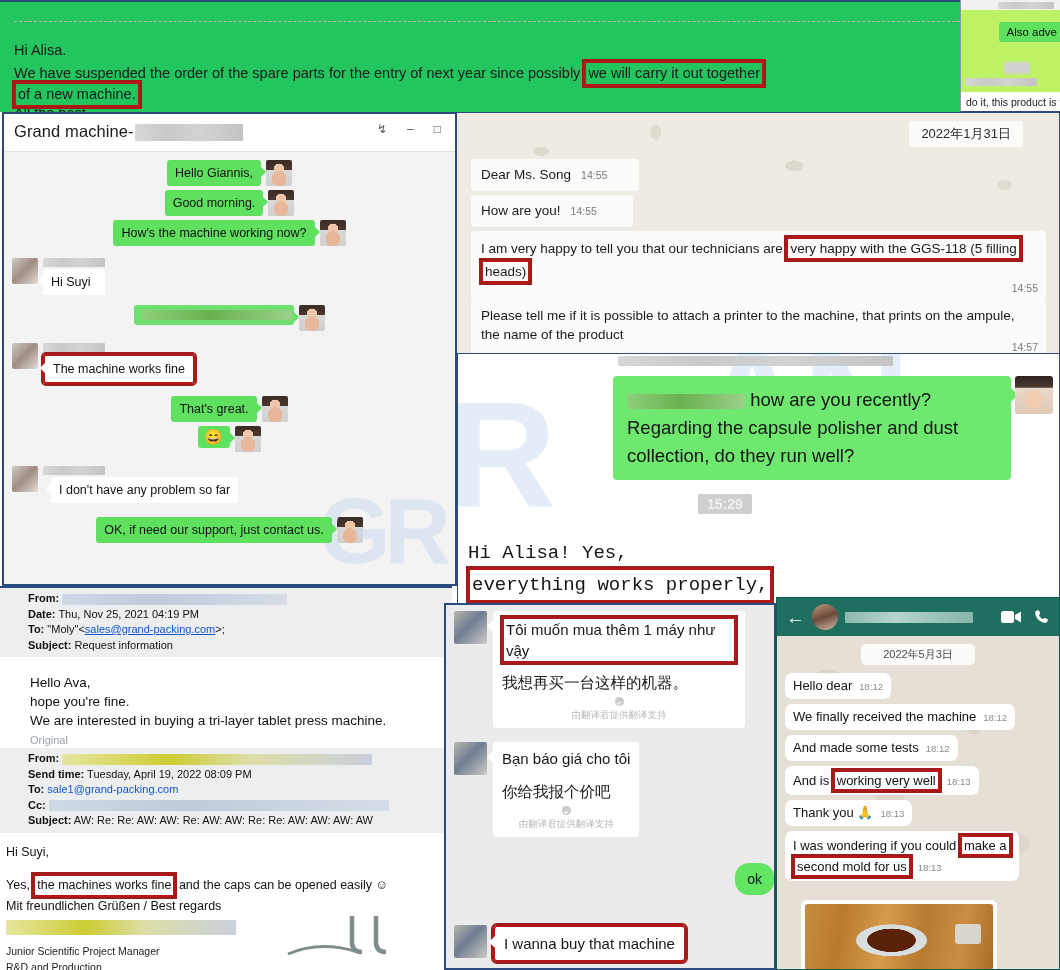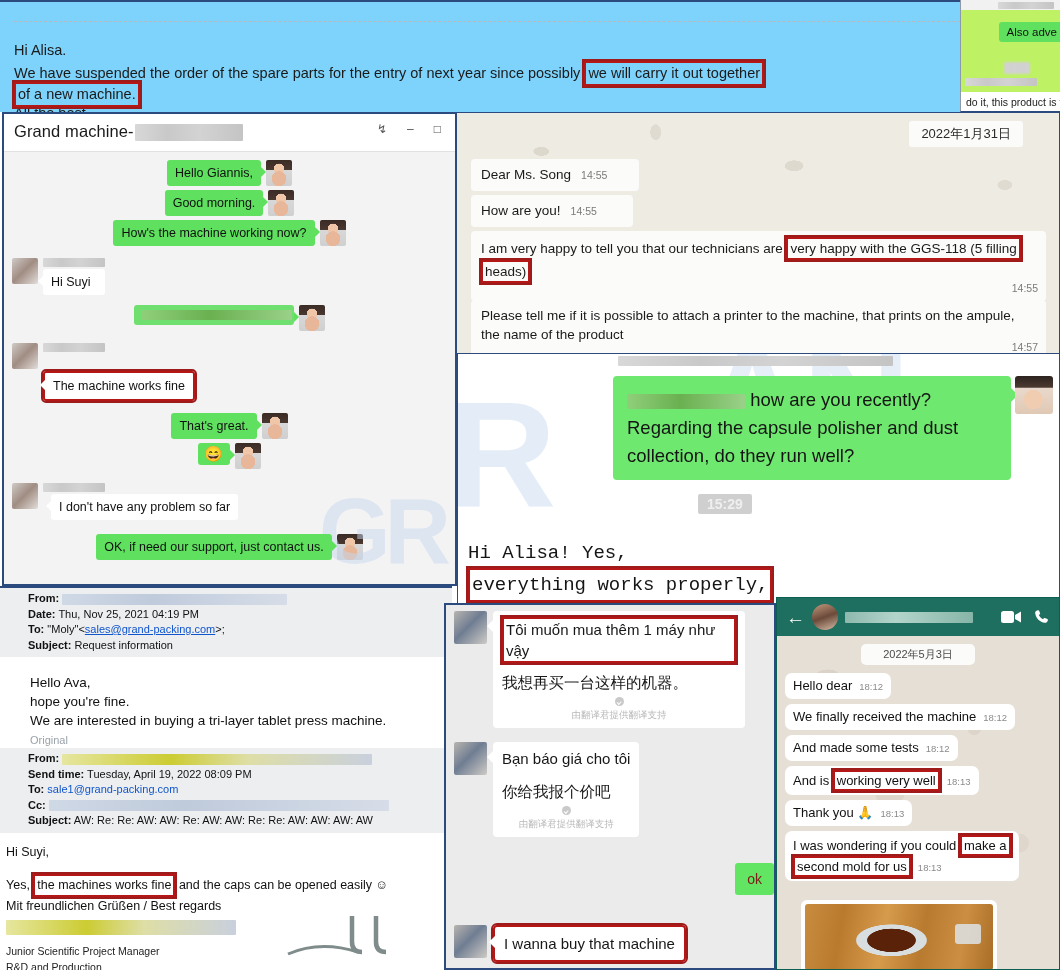--- a/index.html
+++ b/index.html
@@ -23,21 +23,21 @@
     filter:blur(0.4px);
     border-radius:1px;
   }
   .redact.blue { background:linear-gradient(90deg,#cfd9e6 0%,#bfcadb 40%,#d6dde8 100%); }
   .redact.yellow { background:linear-gradient(90deg,#e6e6a0 0%,#cccc33 35%,#dedea6 60%,#c9d0dd 100%); }
   .redact.green { background:linear-gradient(90deg,#8fcf7a 0%,#6ab050 45%,#9ad189 100%); }
 
   
   #top-email {
     left:0; top:0; width:1040px; height:112px;
-    background:#7dd3fc; border-top:2px solid #2b4a7d;
+    background:#22c55e; border-top:2px solid #2b4a7d;
     padding:0;
   }
   #top-email .dash {
     position:absolute; left:14px; right:60px; top:19px;
     border-top:1px dashed #b9b9b9;
   }
   #top-email .body {
     position:absolute; left:14px; top:38px; right:8px;
     font-size:14.5px; line-height:21px; color:#1a1a1a;
     white-space:nowrap;
@@ -244,22 +244,22 @@
   .tp-credit .chk {
     width:9px; height:9px; border-radius:50%; background:#c9c9c9;
     display:inline-block; position:relative;
   }
   .tp-credit .chk:after {
     content:""; position:absolute; left:2px; top:3.5px; width:3px; height:1.5px;
     border-left:1.2px solid #fff; border-bottom:1.2px solid #fff; transform:rotate(-45deg);
   }
   .tp-ok {
     position:absolute; right:0px; top:258px;
-    background:#62e562; font-size:14px; color:#7f1d1d;
-    padding:8px 12px; border-radius:3px;
+    background:#62e562; font-size:14px; color:#0f172a;
+    padding:8px 12px; border-radius:14px;
   }
 
   
   #whatsapp {
     left:776px; top:597px; width:284px; height:373px;
     background:#e4ddd4; border:1px solid #0b5f52;
   }
   #whatsapp .wa-top {
     height:38px; background:#1f6f60; display:flex; align-items:center;
     padding:0 9px; gap:7px; color:#fff;
@@ -370,21 +370,21 @@
       <div class="bub g empty">
           <span class="redact green" style="width:150px;height:10px;display:block;"></span>
         </div>
       <div class="av girl"></div>
     </div>
 
     <div class="row" style="margin-top:12px;">
       <div class="av blurgray"></div>
       <div style="margin-left:5px;">
         <span class="redact" style="width:62px;height:9px;display:block;margin-bottom:2px;"></span>
-        <div class="bub w hl hl-red" style="margin-left:0;background:#fff;margin-top:17px;">The machine works fine</div>
+        <div class="bub w hl hl-red" style="margin-left:0;background:#fff;">The machine works fine</div>
       </div>
     </div>
 
     <div class="row right" style="margin-top:12px;">
       <div class="bub g">That's great.</div>
       <div class="av girl"></div>
     </div>
     <div class="row right">
       <div class="bub g emoji">😄</div>
       <div class="av girl"></div>

